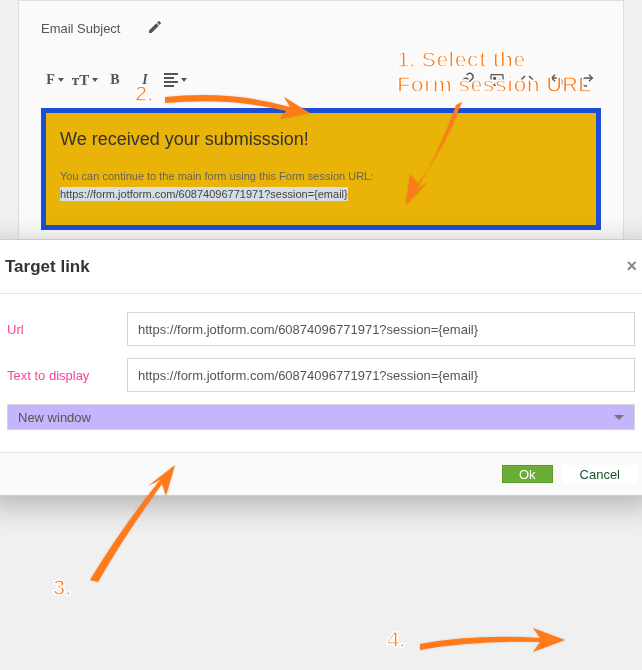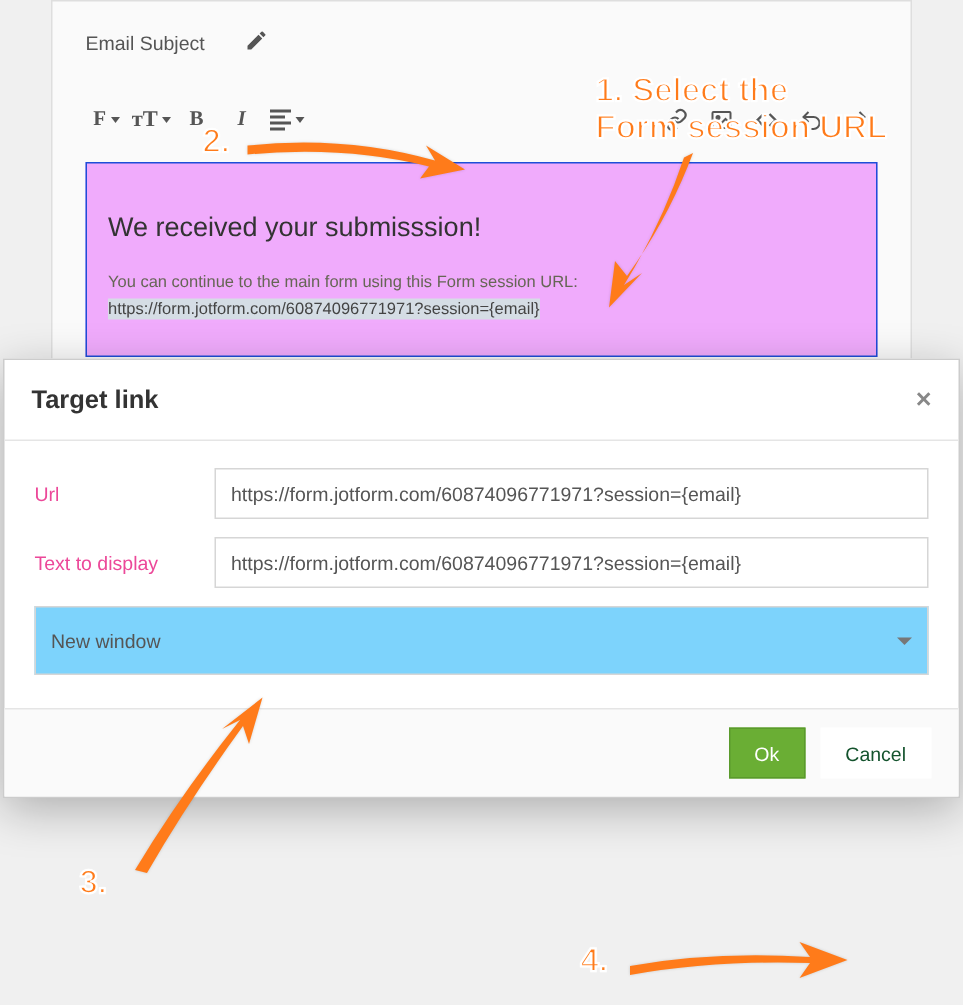--- a/index.html
+++ b/index.html
@@ -9,21 +9,21 @@
     width: 642px;
     height: 670px;
     overflow: hidden;
     position: relative;
     font-size: 13px;
     color: #555;
   }
   .panel {
     background: #fafafa;
     border: 1px solid #dedede;
-    margin: 0 34px;
+    margin: 0 18px;
     padding: 18px 22px 22px 22px;
     position: relative;
   }
   .row-subject {
     display: flex;
     align-items: center;
     gap: 14px;
     margin-bottom: 28px;
   }
   .row-subject .lbl {
@@ -68,23 +68,23 @@
     width: 0; height: 0;
     border-left: 3px solid transparent;
     border-right: 3px solid transparent;
     border-top: 4px solid #555;
     margin-left: 3px;
   }
   .tb-spacer { flex: 1; }
   .tb-ico svg { width: 16px; height: 16px; }
   .tb-ico { color: #555; }
   .editor {
-    border: 1px solid #1d4ed8;
-    background: #f0abfc;
-    padding: 32px 14px 22px 14px;
+    border: 5px solid #1d4ed8;
+    background: #eab308;
+    padding: 16px 14px 22px 14px;
   }
   .editor-h {
     font-size: 18px;
     color: #333;
     margin-bottom: 18px;
     font-weight: normal;
     font-family: Arial, sans-serif;
   }
   .editor-p {
     font-size: 11px;
@@ -139,23 +139,23 @@
     flex: 1;
     height: 34px;
     border: 1px solid #d6d6d6;
     padding: 0 10px;
     font-size: 13px;
     color: #555;
     background: #fff;
   }
   .d-row .d-sel {
     flex: 1;
-    height: 46px;
+    height: 26px;
     border: 1px solid #d6d6d6;
-    background: #7dd3fc;
+    background: #c4b5fd;
     display: flex;
     align-items: center;
     justify-content: space-between;
     padding: 0 10px;
     color: #555;
     font-size: 13px;
   }
   .d-sel .tri {
     width: 0; height: 0;
     border-left: 5px solid transparent;
@@ -164,21 +164,21 @@
   }
   .dialog .ftr {
     border-top: 1px solid #e5e5e5;
     padding: 12px 18px;
     display: flex;
     justify-content: flex-end;
     gap: 10px;
     background: #fafafa;
   }
   .btn {
-    height: 34px;
+    height: 18px;
     padding: 0 16px;
     border: 1px solid transparent;
     font-size: 13px;
     cursor: pointer;
     display: inline-flex;
     align-items: center;
     justify-content: center;
   }
   .btn-ok { background: #6aae34; color: #fff; border-color: #5a9a2c; }
   .btn-cancel { background: #fff; color: #14532d; border: 1px solid transparent; }

